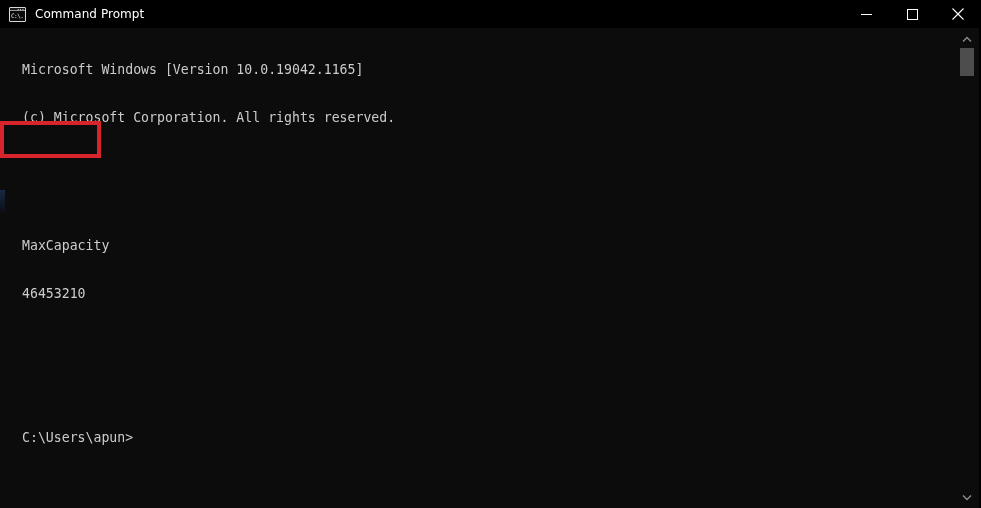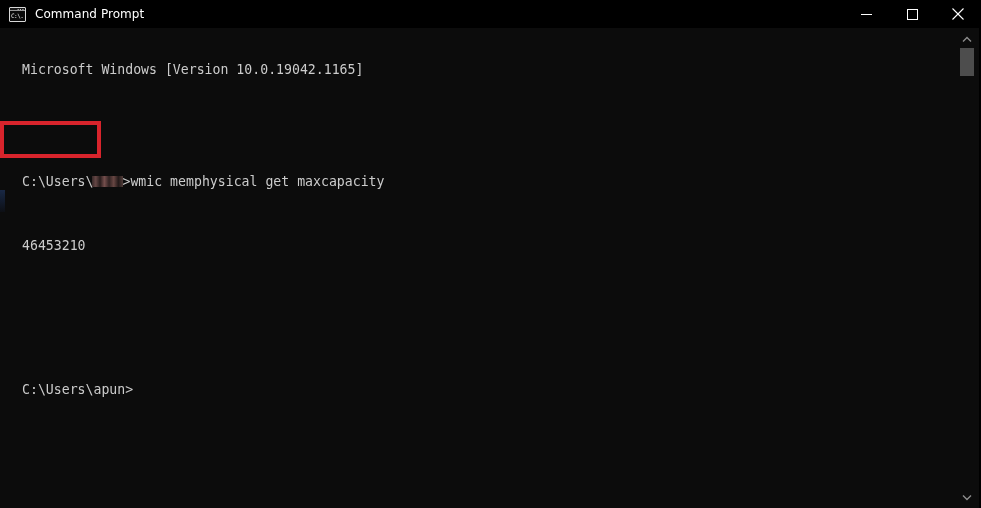--- a/index.html
+++ b/index.html
@@ -250,24 +250,25 @@
           <line x1="11.5" y1="0.5" x2="0.5" y2="11.5" stroke="#ffffff" stroke-width="1.1"></line>
         </svg>
       </button>
     </div>
   </div>
 
   <div id="console">
 
     <div id="console-text">
       <div class="line">Microsoft Windows [Version 10.0.19042.1165]</div>
+      <div class="line">(c) Microsoft Corporation. All rights reserved.</div>
       <div class="line blank"> </div>
 
-      <div class="line"><span>C:\Users\</span><span class="redaction"></span><span>&gt;</span><span>wmic memphysical get maxcapacity</span></div>
-
+
+      <div class="line">MaxCapacity</div>
       <div class="line">46453210</div>
       <div class="line blank"> </div>
       <div class="line blank"> </div>
       <div class="line">C:\Users\apun&gt;</div>
     </div>
 
     <div id="cursor-sliver"></div>
 
     <div id="annotation-box"></div>
   </div>

